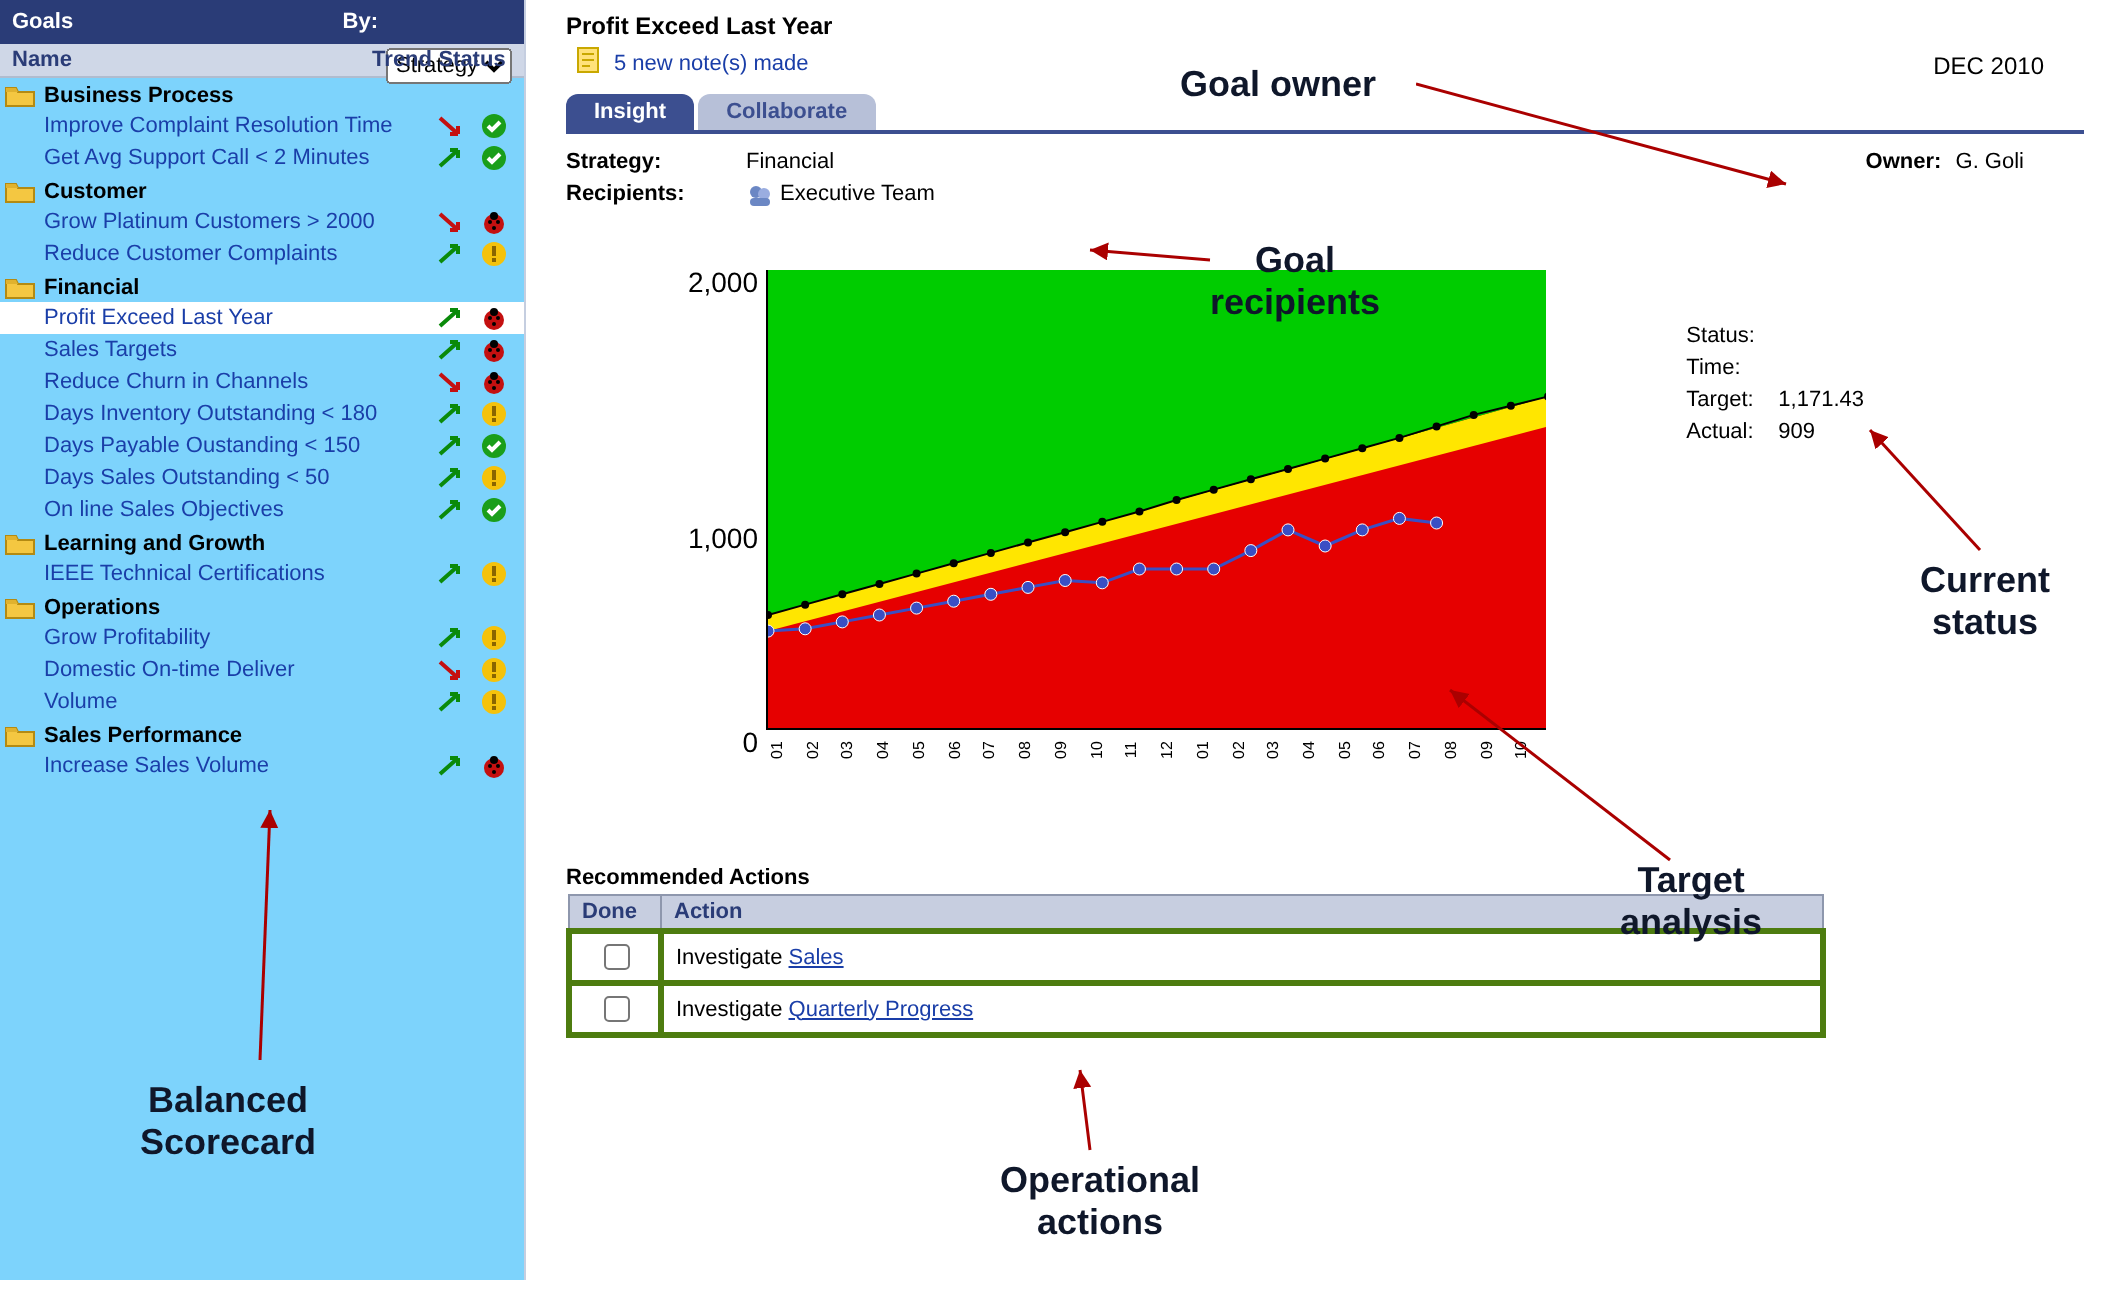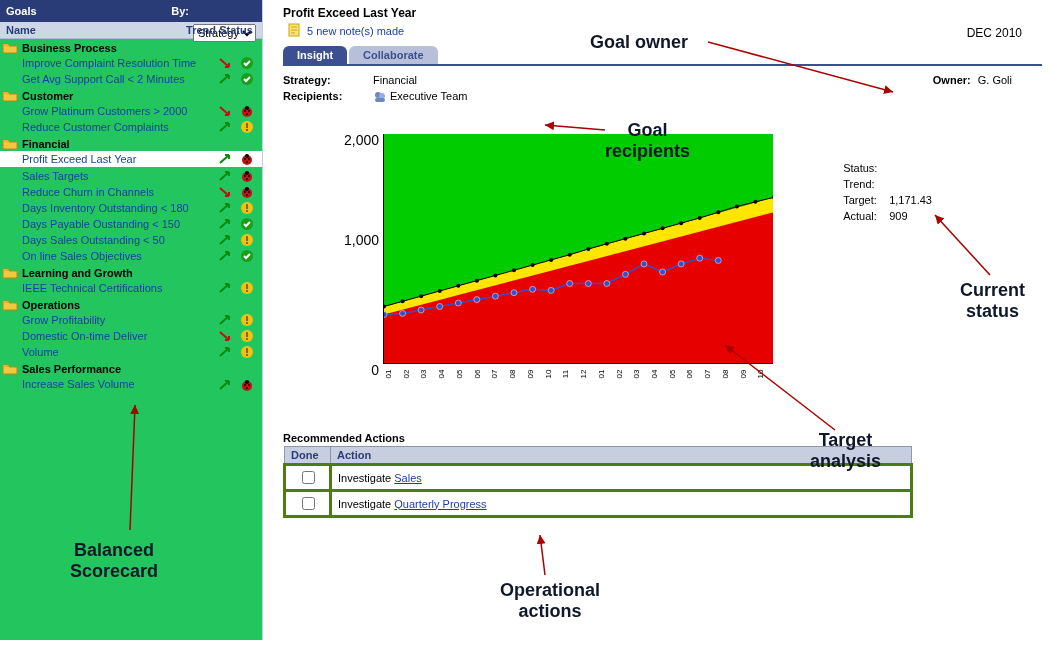--- a/index.html
+++ b/index.html
@@ -9,21 +9,21 @@
     font-size: 11px;
     background: #fff;
     color: #000;
     width: 1062px;
     position: relative;
   }
   .app { display: flex; }
   
   .sidebar {
     width: 263px;
-    background: #22c55e;
+    background: #7dd3fc;
     border-right: 1px solid #c5cee0;
     min-height: 640px;
   }
   .sb-header {
     background: #2a3c77;
     color: #fff;
     display: flex;
     align-items: center;
     padding: 2px 6px;
     height: 22px;
@@ -422,21 +422,21 @@
           <span class="slabel">Status:</span>
           <span id="status-icon-holder"><svg viewBox="0 0 14 14">
               <ellipse cx="7" cy="8" rx="5" ry="5" fill="#c41010"></ellipse>
               <circle cx="5" cy="7" r="1" fill="#000"></circle>
               <circle cx="9" cy="7" r="1" fill="#000"></circle>
               <circle cx="7" cy="10" r="1" fill="#000"></circle>
               <circle cx="7" cy="4" r="2" fill="#000"></circle>
             </svg></span>
         </div>
       <div>
-          <span class="slabel">Trend:</span>
+          <span class="slabel">Time:</span>
           <span id="trend-icon-holder"><svg viewBox="0 0 14 14">
               <path d="M2 11 L11 3 M11 3 L7 3 M11 3 L11 7" stroke="#0a8a0a" stroke-width="2" fill="none"></path>
             </svg></span>
         </div>
       <div>
           <span class="slabel">Target:</span>
           <span>1,171.43</span>
         </div>
       <div>
           <span class="slabel">Actual:</span>
@@ -490,21 +490,21 @@
               <circle cx="222.85714285714283" cy="149.5" r="3" fill="#3a4fc4" stroke="#fff" stroke-width="0.5"></circle>
               <circle cx="241.42857142857144" cy="140.3" r="3" fill="#3a4fc4" stroke="#fff" stroke-width="0.5"></circle>
               <circle cx="260" cy="129.95" r="3" fill="#3a4fc4" stroke="#fff" stroke-width="0.5"></circle>
               <circle cx="278.57142857142856" cy="138" r="3" fill="#3a4fc4" stroke="#fff" stroke-width="0.5"></circle>
               <circle cx="297.1428571428571" cy="129.95" r="3" fill="#3a4fc4" stroke="#fff" stroke-width="0.5"></circle>
               <circle cx="315.7142857142857" cy="124.19999999999999" r="3" fill="#3a4fc4" stroke="#fff" stroke-width="0.5"></circle>
               <circle cx="334.2857142857143" cy="126.5" r="3" fill="#3a4fc4" stroke="#fff" stroke-width="0.5"></circle>
             </svg>
           </div>
       <div class="y-tick" style="bottom: -6px;">0</div>
-          <div class="y-tick" style="bottom: 124px;">1,000</div>
+          <div class="y-tick" style="bottom: 96px;">1,000</div>
           <div class="y-tick" style="bottom: 224px;">2,000</div>
         </div>
       <div class="chart-x" id="chart-x">
           <div class="x-tick">01</div>
           <div class="x-tick">02</div>
           <div class="x-tick">03</div>
           <div class="x-tick">04</div>
           <div class="x-tick">05</div>
           <div class="x-tick">06</div>
           <div class="x-tick">07</div>

